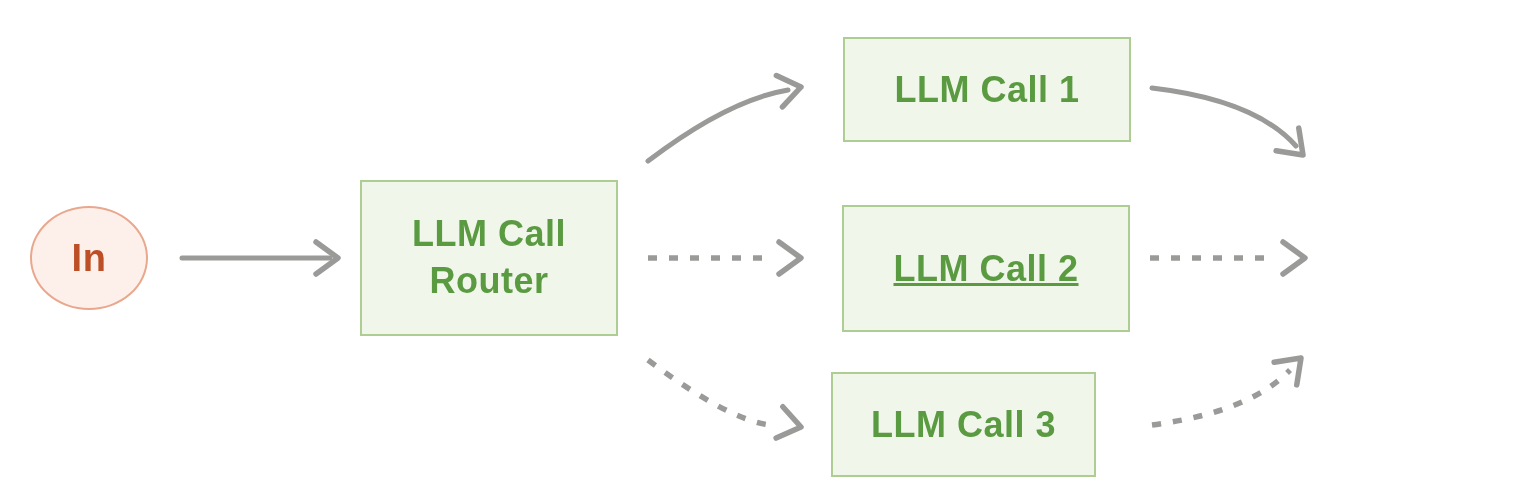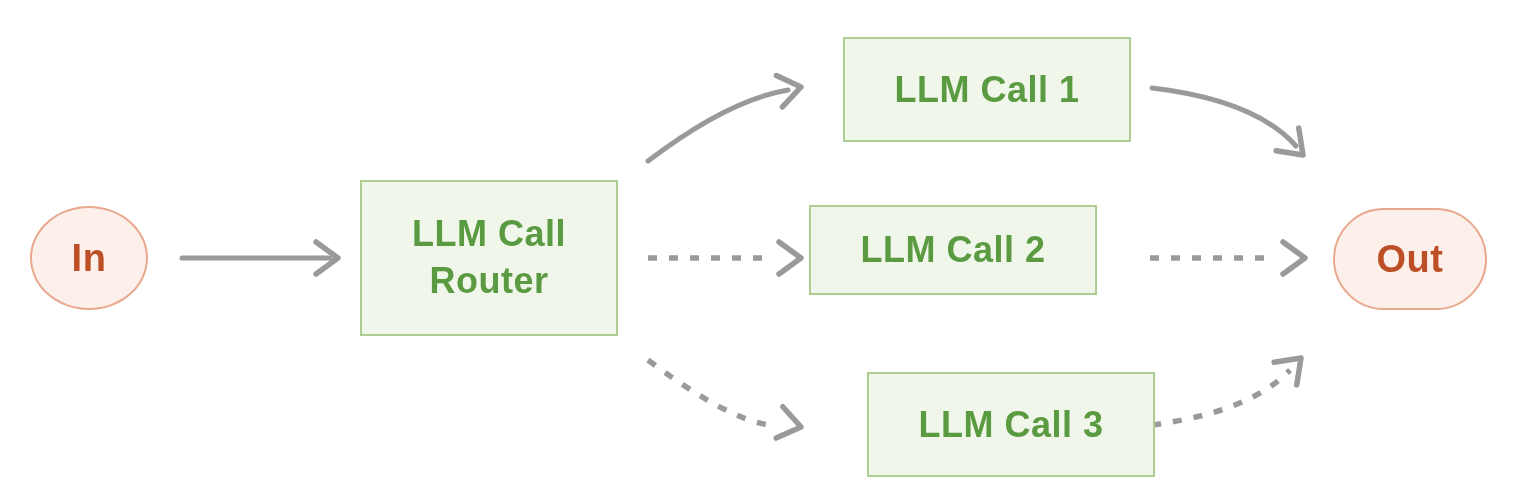--- a/index.html
+++ b/index.html
@@ -59,22 +59,22 @@
     background: var(--pink-fill);
     border: 2.5px solid var(--pink-border);
     color: var(--red-text);
     font-size: 38px;
   }
   .node-in   { left: 30px;  top: 206px; width: 118px; height: 104px; border-radius: 50%; }
   .node-out  { left: 1333px; top: 208px; width: 154px; height: 102px; border-radius: 51px; }
   .node-router { left: 360px; top: 180px; width: 258px; height: 156px; }
   .node-router .node-label { max-width: 205px; line-height: 1.3; }
   .node-call1 { left: 831px; top: 37px;  width: 288px; height: 105px; margin-left: 12px; }
-  .node-call2 { left: 809px; top: 205px; width: 288px; height: 90px; }
-  .node-call3 { left: 867px; top: 372px; width: 288px; height: 105px; }
+  .node-call2 { left: 842px; top: 205px; width: 288px; height: 127px; text-decoration: underline; }
+  .node-call3 { left: 831px; top: 372px; width: 265px; height: 105px; }
 </style>
 </head>
 <body>
 
 <div class="canvas">
 
   <svg class="edges-layer" viewBox="0 0 1540 499" xmlns="http://www.w3.org/2000/svg">
 
     <path class="edge solid" d="M 182 258 L 330 258"></path>
     <g transform="translate(338,258)">
@@ -125,17 +125,14 @@
   </div>
 
   <div class="node green node-call2">
     <span class="node-label">LLM Call 2</span>
   </div>
 
   <div class="node green node-call3">
     <span class="node-label">LLM Call 3</span>
   </div>
 
-  <div class="node pink node-out">
-    <span class="node-label">Out</span>
-  </div>
 
 </div>
 
 </body></html>

